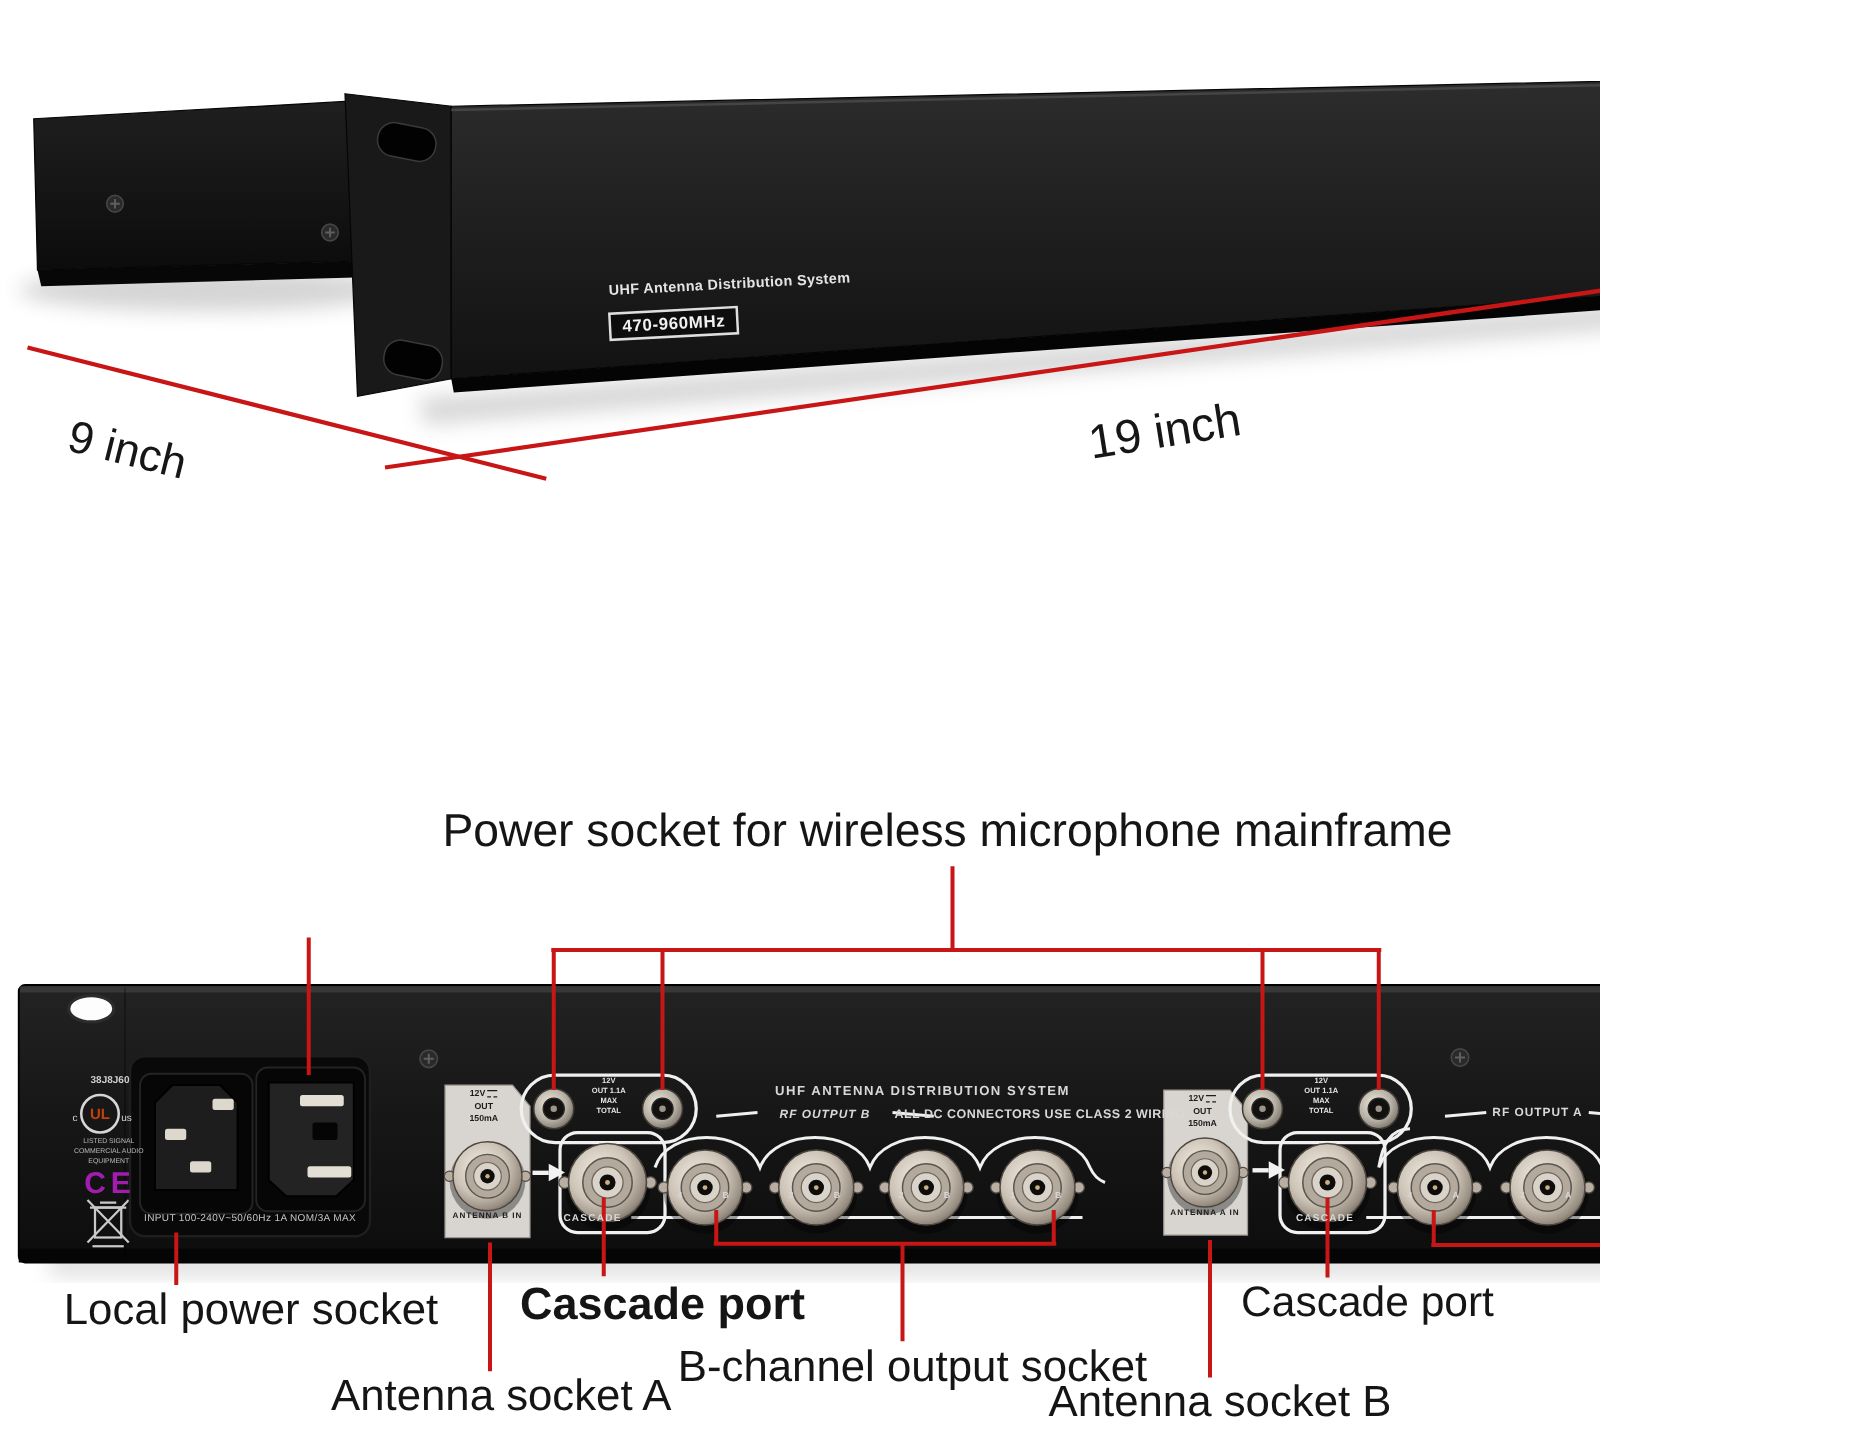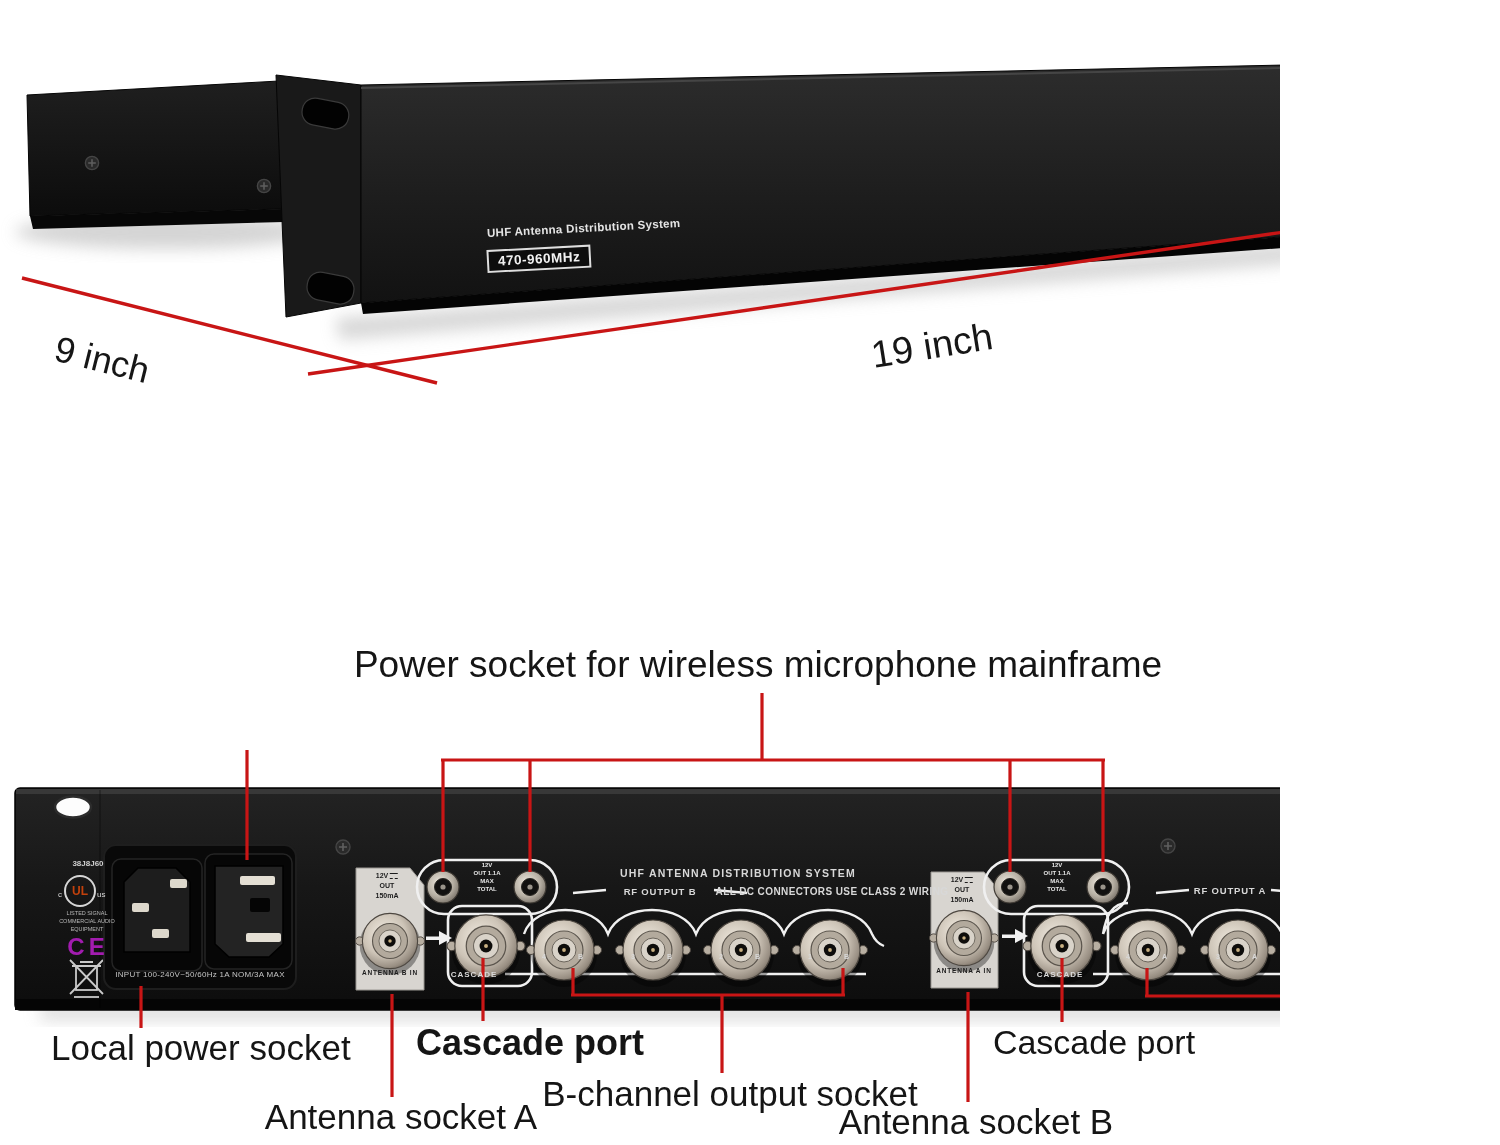--- a/index.html
+++ b/index.html
@@ -232,21 +232,21 @@
 <div class="t" style="left:80px;top:884px;font-size:12px;font-weight:700;color:#c2410c;transform:translateX(-50%);">UL</div>
 <div class="t" style="left:97px;top:890px;font-size:8px;color:#d6d6d6;">us</div>
 <div class="t" style="left:87px;top:910px;font-size:5.5px;color:#b8b8b8;transform:translateX(-50%);">LISTED SIGNAL</div>
 <div class="t" style="left:87px;top:918px;font-size:5.5px;color:#b8b8b8;transform:translateX(-50%);">COMMERCIAL AUDIO</div>
 <div class="t" style="left:87px;top:926px;font-size:5.5px;color:#b8b8b8;transform:translateX(-50%);">EQUIPMENT</div>
 <div class="t" style="left:88px;top:933px;font-size:24px;font-weight:700;color:#a21caf;letter-spacing:4px;transform:translateX(-50%);">CE</div>
 <div class="t" style="left:200px;top:970px;font-size:8px;color:#c4c4c4;letter-spacing:.3px;transform:translateX(-50%);">INPUT 100-240V~50/60Hz 1A NOM/3A MAX</div>
 
 <div class="t panel-print" style="left:738px;top:867px;font-size:10.5px;letter-spacing:1.2px;transform:translateX(-50%);">UHF ANTENNA DISTRIBUTION SYSTEM</div>
 <div class="t panel-print" style="left:832px;top:886px;font-size:10px;letter-spacing:.4px;transform:translateX(-50%);">ALL DC CONNECTORS USE CLASS 2 WIRING</div>
-<div class="t panel-print" style="left:660px;top:886px;font-size:9.5px;letter-spacing:.8px;transform:translateX(-50%);">RF OUTPUT B</div>
+<div class="t panel-print" style="left:660px;top:886px;font-size:9.5px;letter-spacing:.8px;transform:translateX(-50%);font-style:italic;">RF OUTPUT B</div>
 <div class="t panel-print" style="left:1230px;top:885px;font-size:9.5px;letter-spacing:.8px;transform:translateX(-50%);">RF OUTPUT A</div>
 <div class="t panel-print" style="left:474px;top:970px;font-size:8px;letter-spacing:1px;transform:translateX(-50%);">CASCADE</div>
 <div class="t panel-print" style="left:1060px;top:970px;font-size:8px;letter-spacing:1px;transform:translateX(-50%);">CASCADE</div>
 
 <div class="t plate-print" style="left:387px;top:872px;font-size:7px;"><span>12V</span><span class="dc"></span></div>
 <div class="t plate-print" style="left:387px;top:882px;font-size:7px;">OUT</div>
 <div class="t plate-print" style="left:387px;top:892px;font-size:7px;">150mA</div>
 <div class="t plate-print" style="left:390px;top:969px;font-size:6.5px;letter-spacing:.8px;">ANTENNA B IN</div>
 <div class="t plate-print" style="left:962px;top:876px;font-size:7px;"><span>12V</span><span class="dc"></span></div>
 <div class="t plate-print" style="left:962px;top:886px;font-size:7px;">OUT</div>

